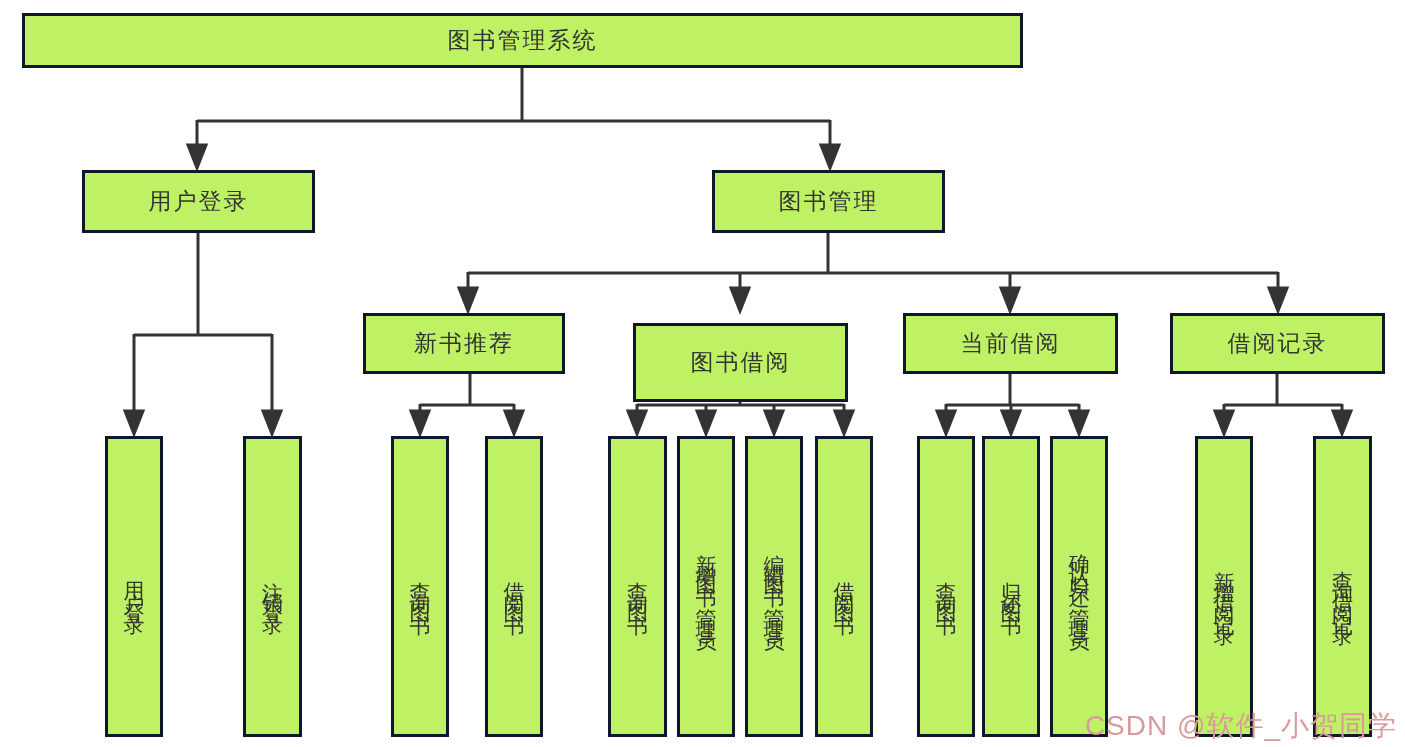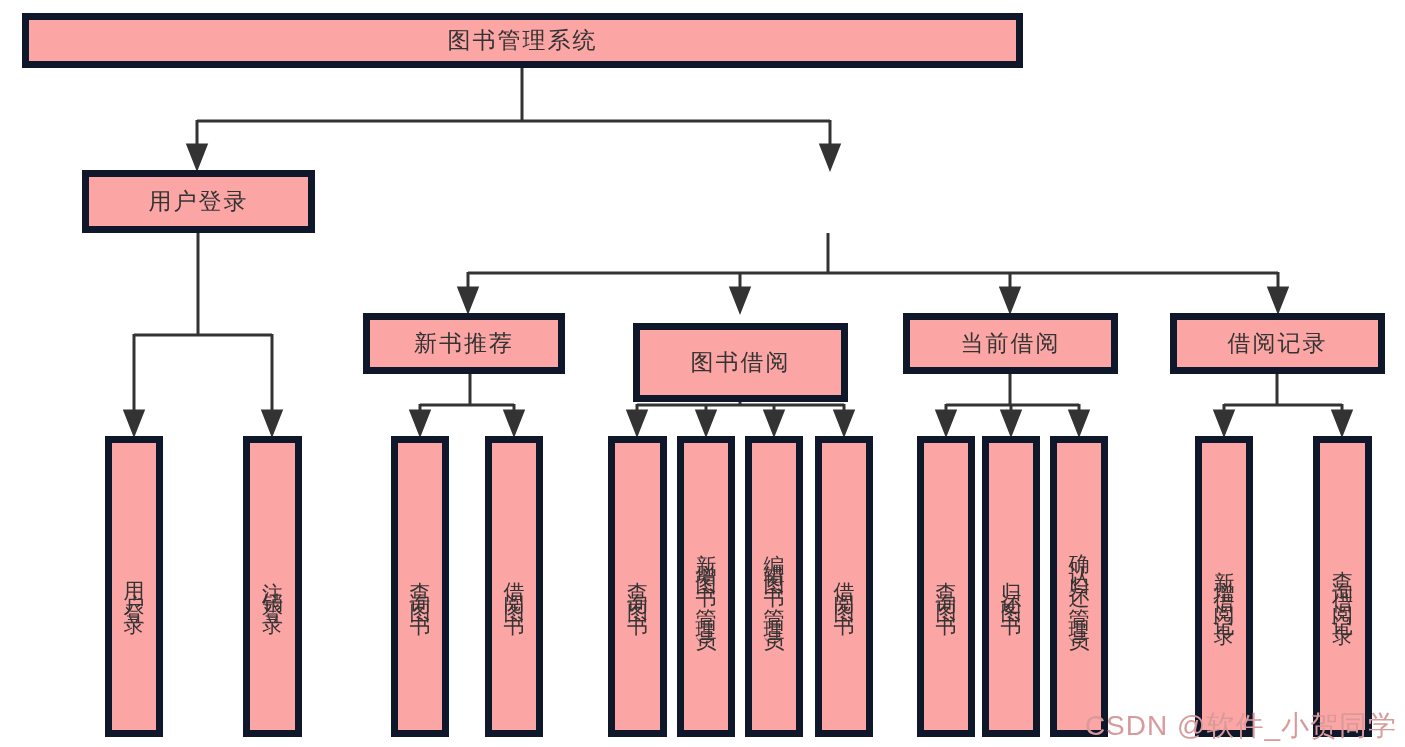--- a/index.html
+++ b/index.html
@@ -7,22 +7,22 @@
     position:relative;
     width:1405px;height:747px;
     background:#ffffff;
     font-family:"Liberation Sans","DejaVu Sans",sans-serif;
     overflow:hidden;
   }
   .connectors{position:absolute;left:0;top:0;width:1405px;height:747px;}
   .box{
     position:absolute;
     box-sizing:border-box;
-    border:7px solid #0f172a;
-    background:#fca5a5;
+    border:3px solid #0f172a;
+    background:#bef264;
     display:flex;align-items:center;justify-content:center;
     color:#333333;
     font-family:Liberation Serif, serif;
   }
   .box .lbl{
     font-size:23px;
     letter-spacing:2px;
     color:#333333;
     white-space:nowrap;
   }
@@ -108,20 +108,23 @@
       <polygon points="1333,411 1351,411 1342,434"></polygon>
   </svg>
 
   <div class="box" style="left:22px;top:13px;width:1001px;height:55px">
     <span class="lbl">图书管理系统</span>
   </div>
 
   <div class="box" style="left:82px;top:170px;width:233px;height:63px">
     <span class="lbl">用户登录</span>
   </div>
+  <div class="box" style="left:712px;top:170px;width:233px;height:63px">
+    <span class="lbl">图书管理</span>
+  </div>
 
   <div class="box" style="left:363px;top:313px;width:202px;height:61px">
     <span class="lbl">新书推荐</span>
   </div>
   <div class="box" style="left:633px;top:323px;width:215px;height:79px">
     <span class="lbl">图书借阅</span>
   </div>
   <div class="box" style="left:1170px;top:313px;width:215px;height:61px">
     <span class="lbl">借阅记录</span>
   </div>

